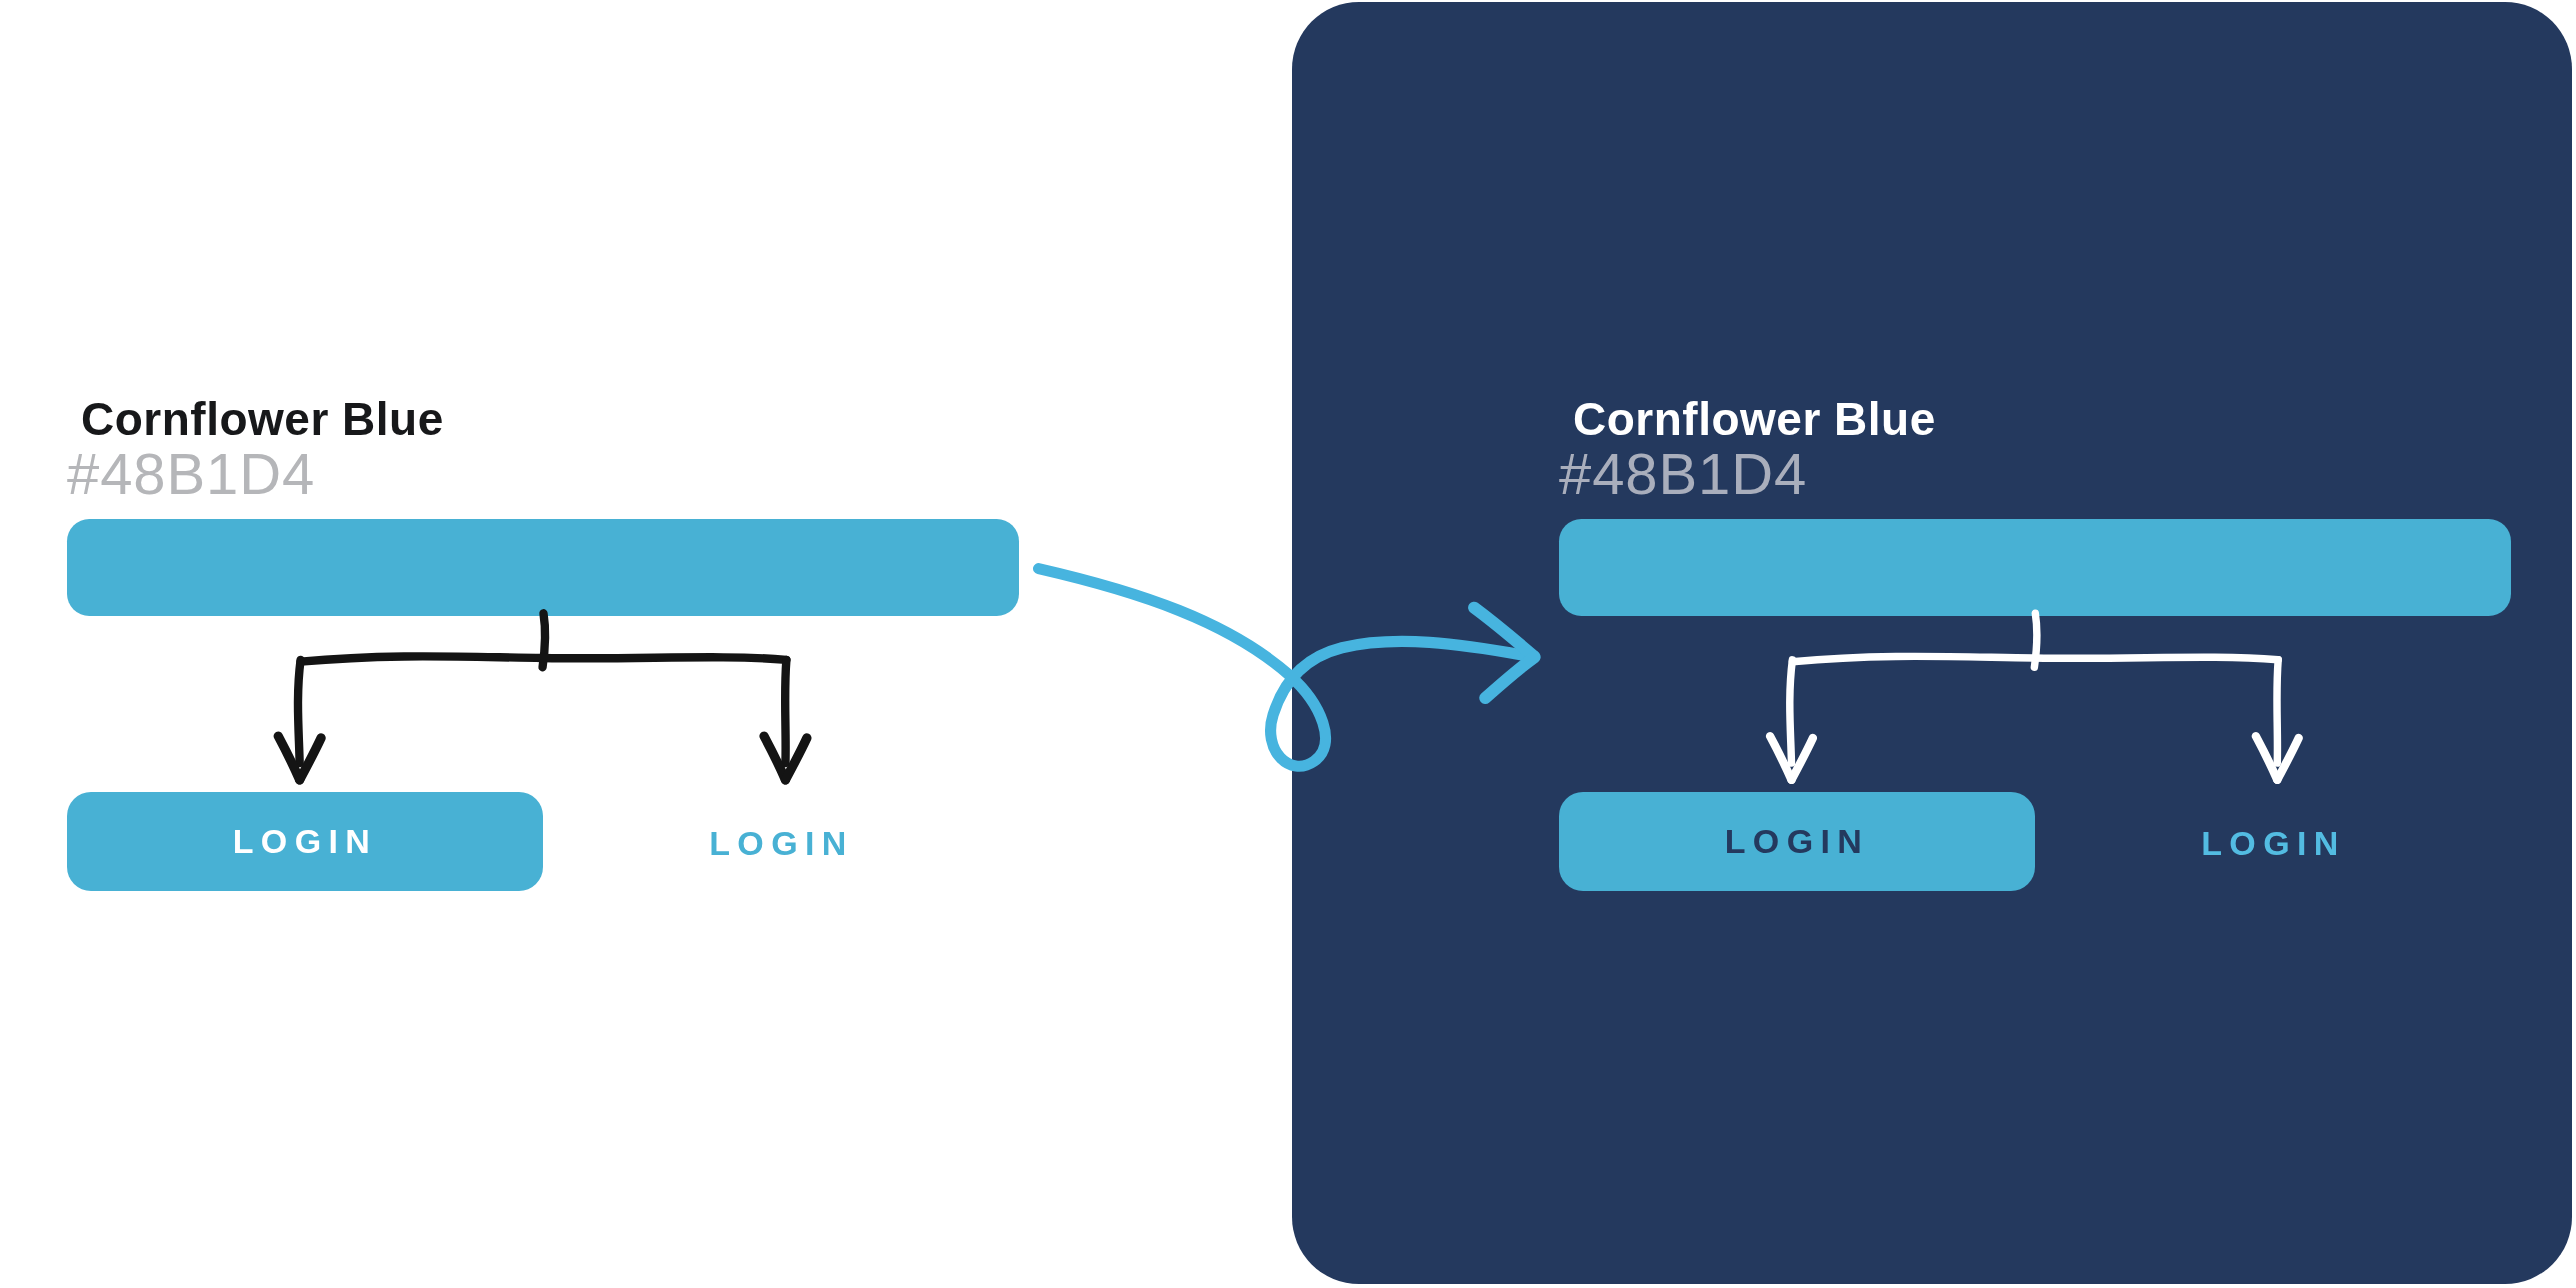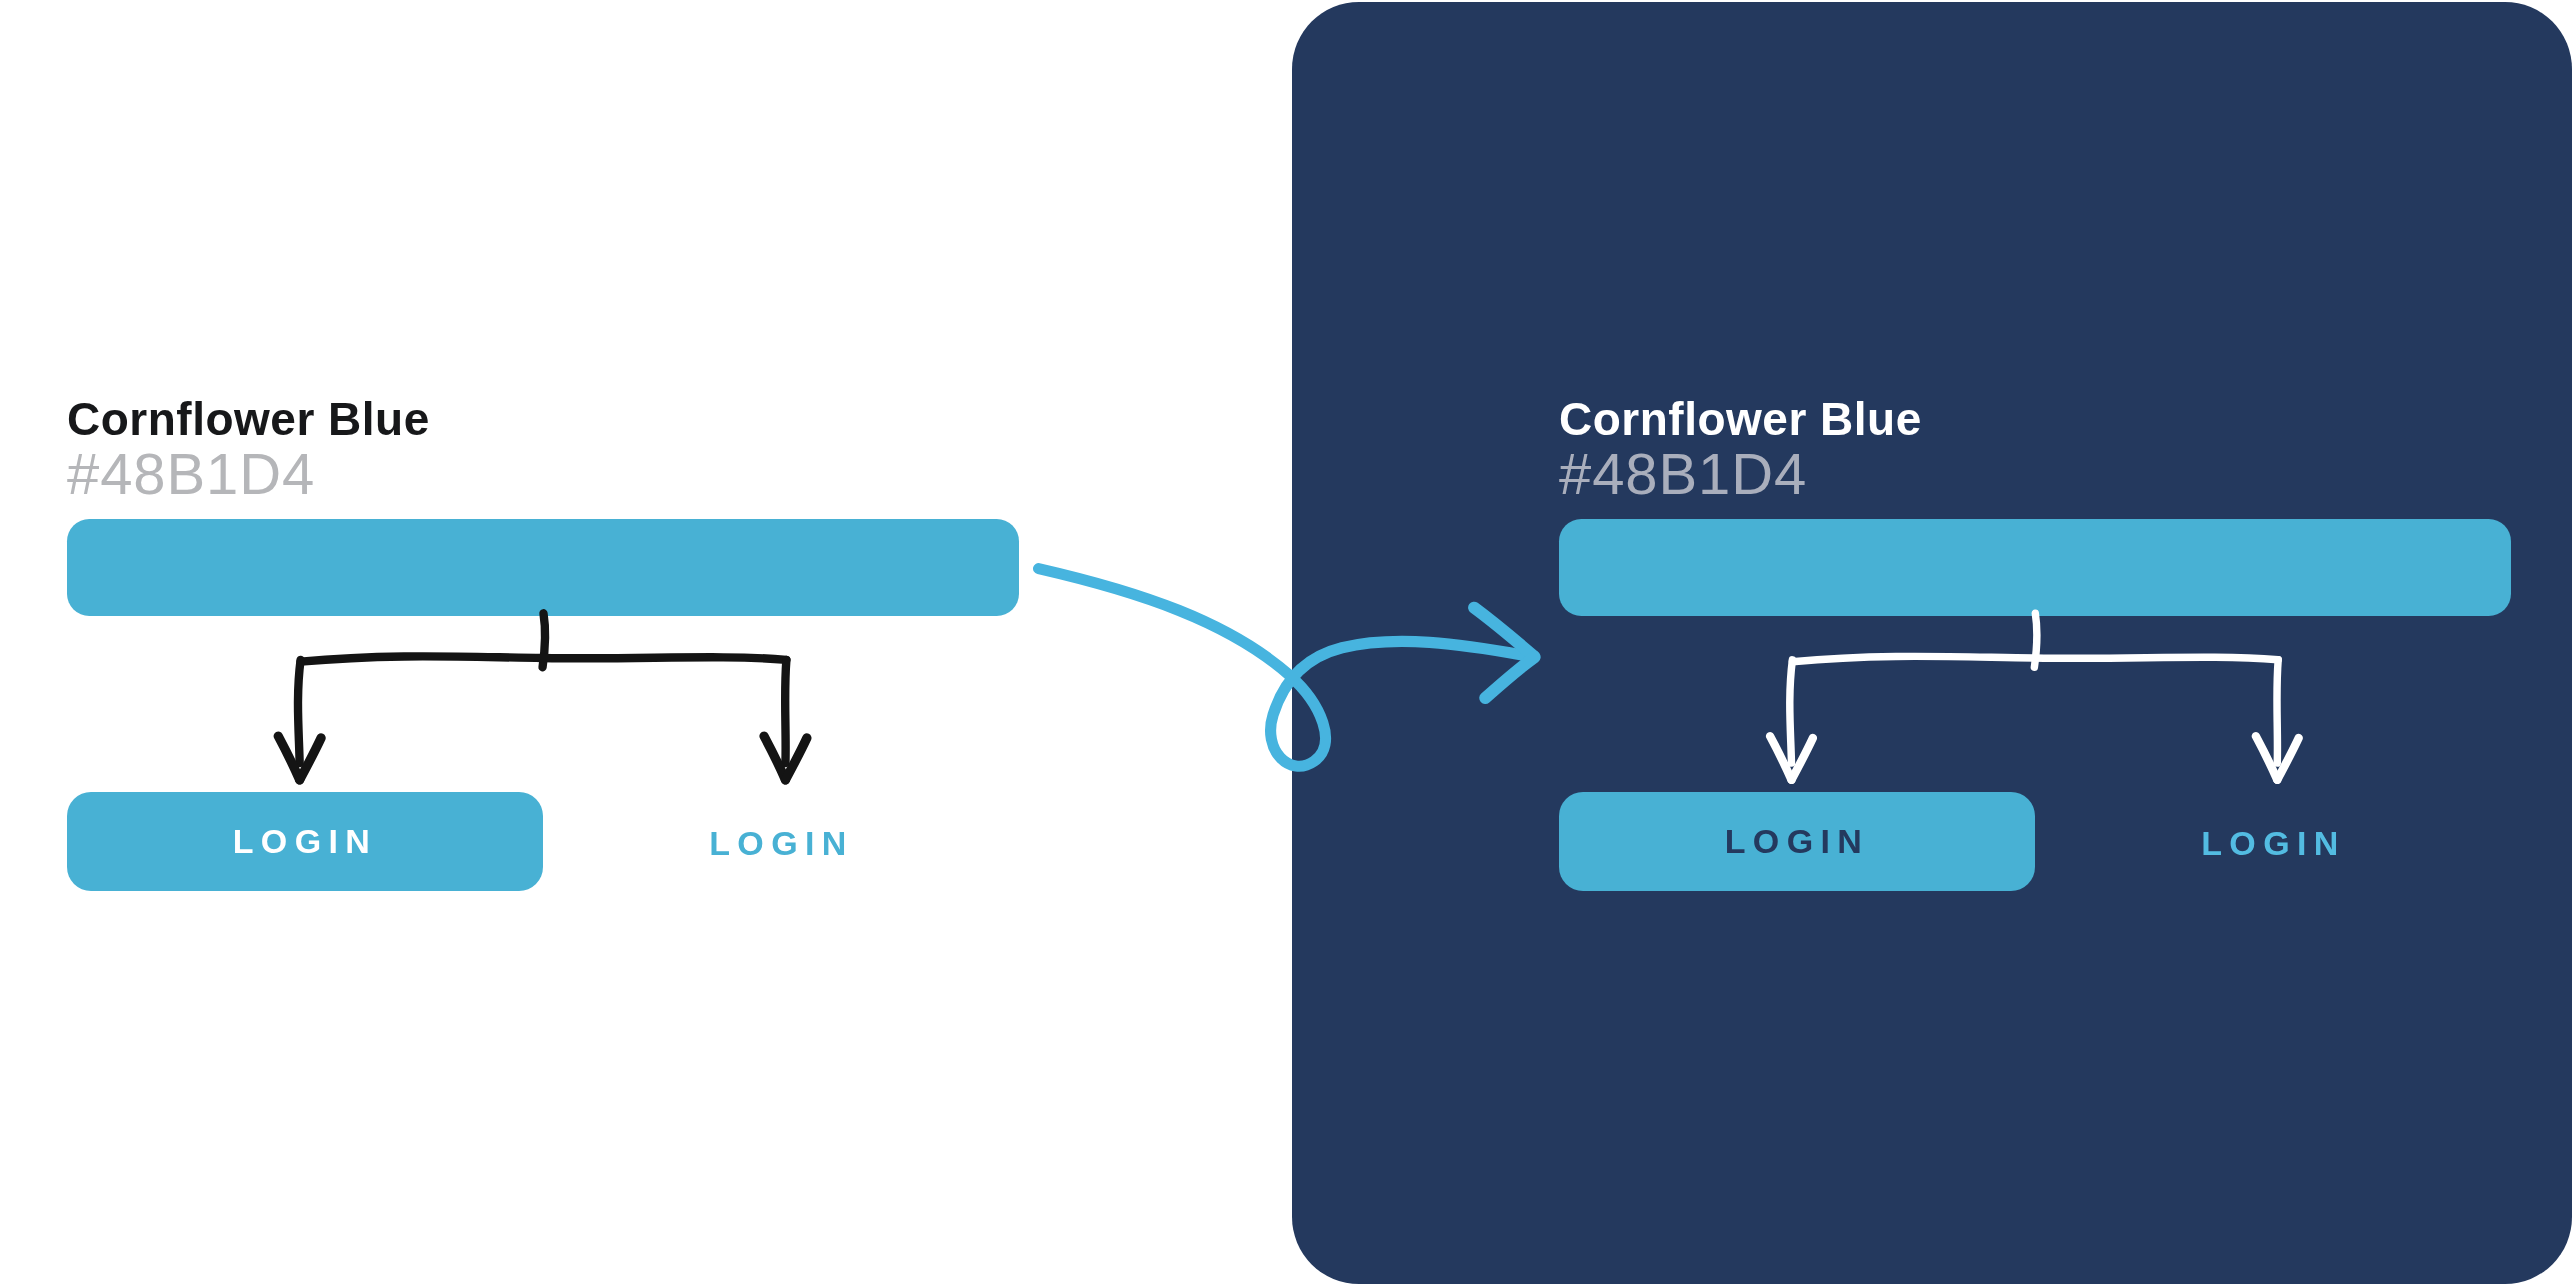--- a/index.html
+++ b/index.html
@@ -14,21 +14,21 @@
   .dark-panel{
     position:absolute;
     left:1292px;top:1.9px;width:1280px;height:1282px;
     background:#24395E;
     border-radius:67px;
   }
   
   .swatch-title{
     position:absolute;
     font-size:46px;font-weight:600;line-height:52px;
-    letter-spacing:0.5px;white-space:nowrap;
+    letter-spacing:0.5px;white-space:nowrap;margin-left:14px;
   }
   .swatch-hex{
     position:absolute;
     font-size:58px;font-weight:400;line-height:50px;
     letter-spacing:0.9px;white-space:nowrap;
   }
   .title-light{left:67px;top:393px;color:#17181A;}
   .hex-light{left:67px;top:449px;color:#B5B6B9;}
   .title-dark{left:1559px;top:393px;color:#FFFFFF;}
   .hex-dark{left:1559px;top:449px;color:#A9AEBC;}

